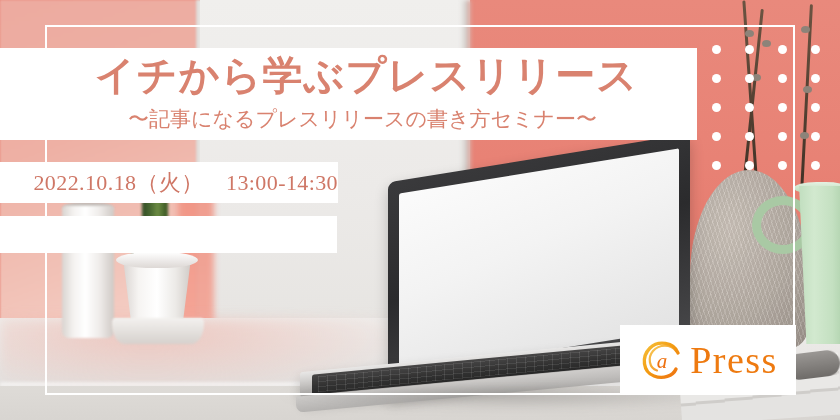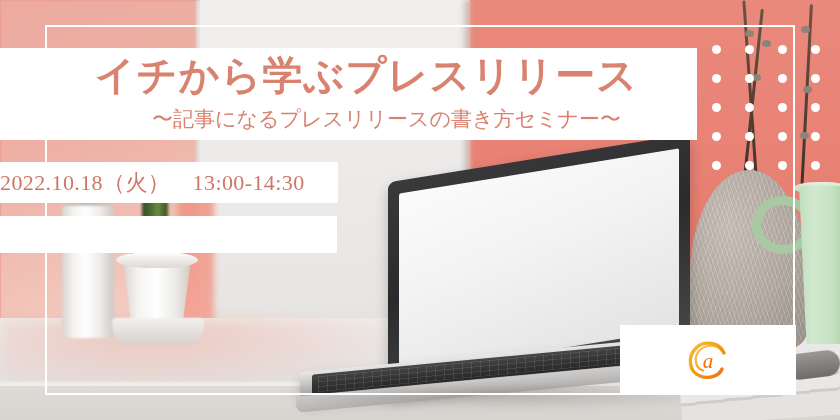--- a/index.html
+++ b/index.html
@@ -270,25 +270,24 @@
     position:absolute; left:0; top:105px; width:697px;
     text-align:center;
     color:#d9826f;
     font-size: 21px;
     font-weight: 500;
     letter-spacing: 0px;
     font-family: "Liberation Sans", sans-serif;
     padding-left: 28px;
     box-sizing: border-box;
     white-space: nowrap;
-    margin-left: 24px;
   }
   .date-text {
     position:absolute; left:0; top:168px; width:338px;
-    text-align:left;
+    text-align:right;
     color:#cf7766;
     font-size: 22px;
     letter-spacing: .4px;
     font-family: "Liberation Serif", serif;
     white-space: nowrap;
   }
   .free-text {
     position:absolute; left:0; top:221px; width:337px;
     text-align:center;
     color:#cf7766;
@@ -421,16 +420,17 @@
               <stop offset="0%" stop-color="#f6c03a"></stop>
               <stop offset="45%" stop-color="#f39c12"></stop>
               <stop offset="100%" stop-color="#ee7110"></stop>
             </linearGradient>
           </defs>
           <path d="M40 17 C36 6, 20 4, 12 12 C3 21, 5 36, 16 40 C25 43.5, 35 40, 38 33" fill="none" stroke="url(#og)" stroke-width="3.4" stroke-linecap="round"></path>
           <path d="M38 15 C33 8, 21 8, 15 15 C9.5 21.5, 11 32, 19 34.5" fill="none" stroke="url(#og)" stroke-width="2.2" stroke-linecap="round" opacity=".85"></path>
           <text x="24" y="32" text-anchor="middle" font-family="Liberation Serif, serif" font-style="italic" font-size="21" fill="#ee7110">a</text>
         </svg>
       </span>
+      <span class="logo-word">Press</span>
     </div>
   </div>
 
 </div>
 
 </body></html>

